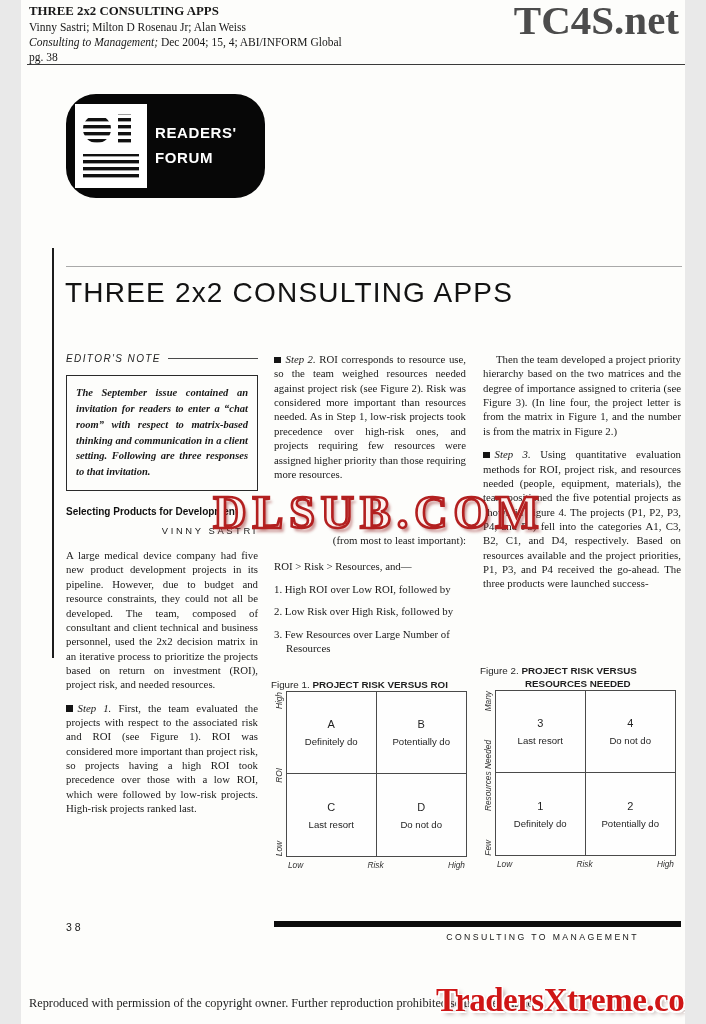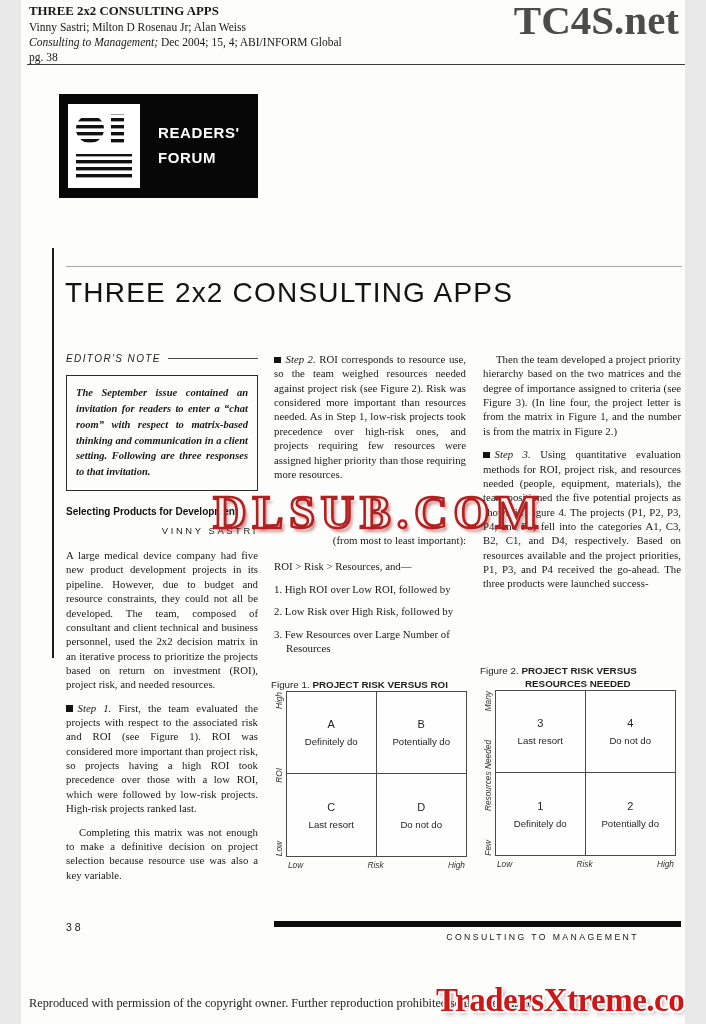--- a/index.html
+++ b/index.html
@@ -32,22 +32,22 @@
   .wm-traders {
     position:absolute; left:415px; top:982px; z-index:30;
     font-family:"Liberation Serif", serif; font-weight:bold;
     font-size:33px; color:#cf1616; white-space:nowrap; letter-spacing:-0.5px;
     text-shadow:-1.5px -1.5px 0 #fff, 1.5px -1.5px 0 #fff, -1.5px 1.5px 0 #fff,
                  1.5px 1.5px 0 #fff, 3px 3px 4px rgba(60,0,0,0.35);
   }
 
   
   .banner {
-    position:absolute; left:38px; top:94px; width:199px; height:104px;
-    background:#070707; display:flex; align-items:center; padding:9px; gap:18px;
+    position:absolute; left:45px; top:94px; width:199px; height:104px;
+    background:#070707; display:flex; align-items:center; padding:9px; gap:8px;border-radius:30px;
   }
   .banner-logo { width:72px; height:84px; background:#fff; flex:none; }
   .banner-text {
     color:#fff; font-family:"Liberation Sans", sans-serif; font-weight:bold;
     font-size:15px; letter-spacing:0.6px; line-height:1.65;
   }
 
   
   .left-rule { position:absolute; left:31px; top:248px; width:2px; height:410px; background:#1c1c1c; }
   .title-rule { position:absolute; left:45px; top:266px; width:616px; border-top:1px solid #a9a9a9; }
@@ -168,21 +168,20 @@
   <div class="col" id="col1">
     <div class="ed-note-label">
       <span>EDITOR'S NOTE</span>
       <span class="rule"></span>
     </div>
     <div class="ed-note-box">The September issue contained an invitation for readers to enter a “chat room” with respect to matrix-based thinking and communication in a client setting. Following are three responses to that invitation.</div>
     <h2 class="section-heading">Selecting Products for Development</h2>
     <div class="byline">VINNY SASTRI</div>
     <p>A large medical device company had five new product development projects in its pipeline. However, due to budget and resource constraints, they could not all be developed. The team, composed of consultant and client technical and business personnel, used the 2x2 decision matrix in an iterative process to prioritize the projects based on return on investment (ROI), project risk, and needed resources.</p>
     <p><span class="bullet-sq"></span><i>Step 1.</i><span> First, the team evaluated the projects with respect to the associated risk and ROI (see Figure 1). ROI was considered more important than project risk, so projects having a high ROI took precedence over those with a low ROI, which were followed by low-risk projects. High-risk projects ranked last.</span></p>
-    <p class="indent1">Completing this matrix was not enough to make a definitive decision on project selection because resource use was also a key variable.</p>
   </div>
 
   <div class="col" id="col2">
     <p><span class="bullet-sq"></span><i>Step 2.</i><span> ROI corresponds to resource use, so the team weighed resources needed against project risk (see Figure 2). Risk was considered more important than resources needed. As in Step 1, low-risk projects took precedence over high-risk ones, and projects requiring few resources were assigned higher priority than those requiring more resources.</span></p>
     <p class="ranking-intro">(from most to least important):</p>
     <p class="formula">ROI &gt; Risk &gt; Resources, and—</p>
     <div class="rank-item">1. High ROI over Low ROI, followed by</div>
     <div class="rank-item">2. Low Risk over High Risk, followed by</div>
     <div class="rank-item">3. Few Resources over Large Number of Resources</div>
   </div>

